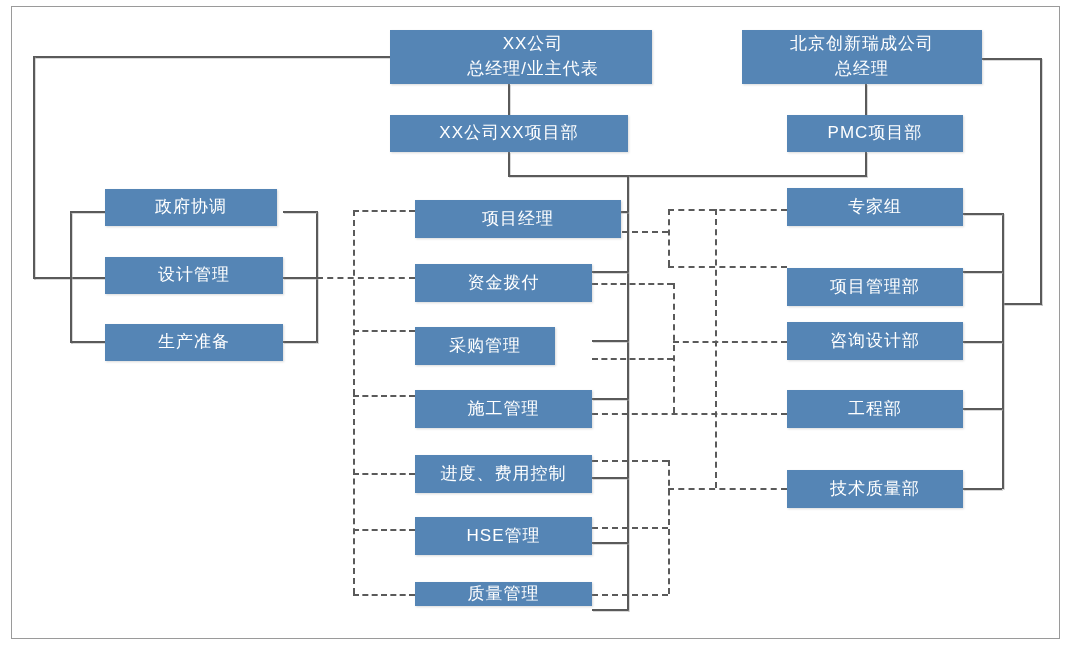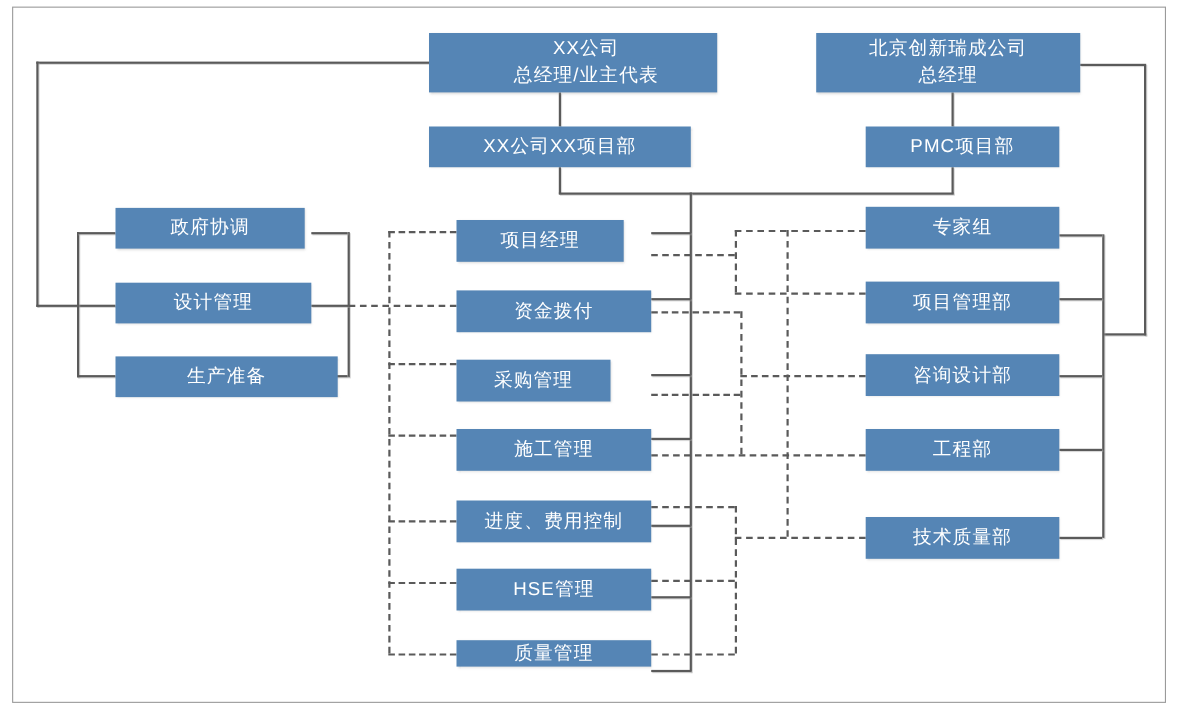--- a/index.html
+++ b/index.html
@@ -53,25 +53,25 @@
   <div class="box" style="left:787px;top:115px;width:176px;height:37px;">
     <span>PMC项目部</span>
   </div>
 
   <div class="box" style="left:105px;top:189px;width:172px;height:37px;">
     <span>政府协调</span>
   </div>
   <div class="box" style="left:105px;top:257px;width:178px;height:37px;">
     <span>设计管理</span>
   </div>
-  <div class="box" style="left:105px;top:324px;width:202px;height:37px;">
+  <div class="box" style="left:105px;top:324px;width:178px;height:37px;">
     <span>生产准备</span>
   </div>
 
-  <div class="box" style="left:415px;top:200px;width:152px;height:38px;">
+  <div class="box" style="left:415px;top:200px;width:206px;height:38px;">
     <span>项目经理</span>
   </div>
   <div class="box" style="left:415px;top:264px;width:177px;height:38px;">
     <span>资金拨付</span>
   </div>
   <div class="box" style="left:415px;top:327px;width:140px;height:38px;">
     <span>采购管理</span>
   </div>
   <div class="box" style="left:415px;top:390px;width:177px;height:38px;">
     <span>施工管理</span>
@@ -82,21 +82,21 @@
   <div class="box" style="left:415px;top:517px;width:177px;height:38px;">
     <span>HSE管理</span>
   </div>
   <div class="box" style="left:415px;top:582px;width:177px;height:24px;">
     <span>质量管理</span>
   </div>
 
   <div class="box" style="left:787px;top:188px;width:176px;height:38px;">
     <span>专家组</span>
   </div>
-  <div class="box" style="left:787px;top:256px;width:176px;height:38px;">
+  <div class="box" style="left:787px;top:268px;width:176px;height:38px;">
     <span>项目管理部</span>
   </div>
   <div class="box" style="left:787px;top:322px;width:176px;height:38px;">
     <span>咨询设计部</span>
   </div>
   <div class="box" style="left:787px;top:390px;width:176px;height:38px;">
     <span>工程部</span>
   </div>
   <div class="box" style="left:787px;top:470px;width:176px;height:38px;">
     <span>技术质量部</span>

